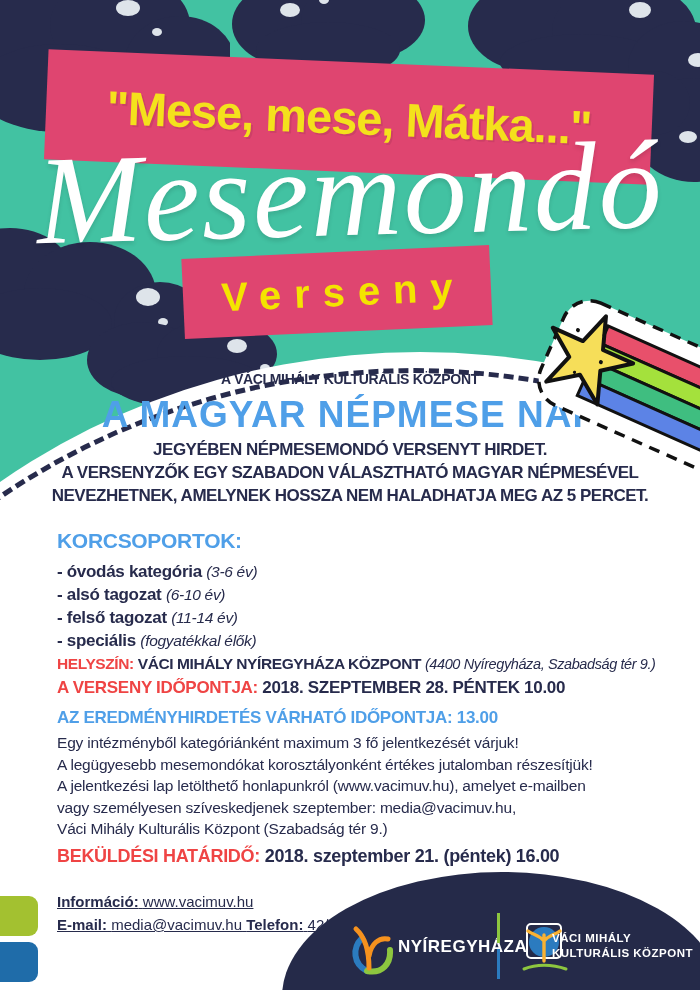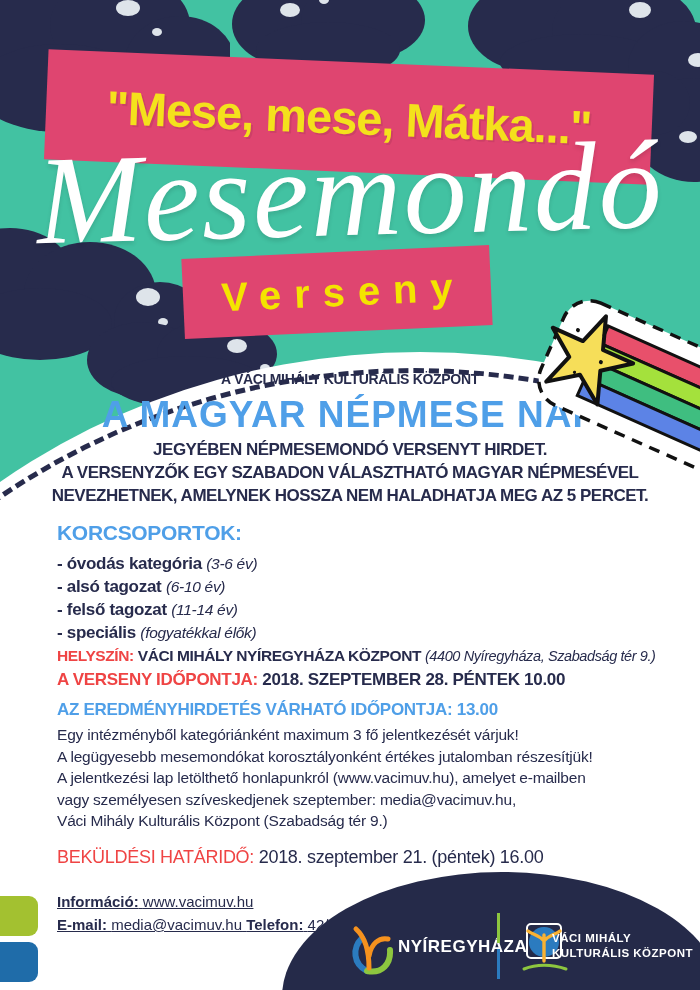--- a/index.html
+++ b/index.html
@@ -47,29 +47,29 @@
   
   .intro{position:absolute;left:0;top:0;width:700px;z-index:6;text-align:center;}
   .intro .l1{position:absolute;left:0;top:371px;width:100%;font-size:14px;font-weight:bold;letter-spacing:-0.3px;}
   .intro .l2{position:absolute;left:0;top:394px;width:100%;font-size:37px;font-weight:bold;letter-spacing:1px;color:#4F9FE8;}
   .intro .l3{position:absolute;left:0;top:440px;width:100%;font-size:17px;font-weight:bold;letter-spacing:-0.5px;}
   .intro .l4{position:absolute;left:0;top:463px;width:100%;font-size:17px;font-weight:bold;letter-spacing:-0.5px;}
   .intro .l5{position:absolute;left:0;top:486px;width:100%;font-size:17px;font-weight:bold;letter-spacing:-0.5px;}
   
   .blue{color:#ef4444;}
   .details{position:absolute;left:57px;top:521px;width:625px;z-index:6;letter-spacing:-0.3px;}
-  .h-korcs{font-size:21px;font-weight:bold;color:#4F9FE8;margin:0 0 7px 0;letter-spacing:-0.3px;}
+  .h-korcs{font-size:21px;font-weight:bold;color:#4F9FE8;margin:8px 0 7px 0;letter-spacing:-0.3px;}
   .cat-line{font-size:17px;font-weight:bold;line-height:23px;}
   .cat-line .age{font-weight:normal;font-style:italic;font-size:15.5px;}
   .venue-line{font-size:15.5px;font-weight:bold;line-height:23px;letter-spacing:-0.4px;white-space:nowrap;}
   .venue-line .addr{font-weight:normal;font-style:italic;font-size:14.5px;}
   .date-line{font-size:17px;font-weight:bold;line-height:23px;white-space:nowrap;}
   .results-line{font-size:17px;font-weight:bold;line-height:23px;margin-top:7px;color:#4F9FE8;white-space:nowrap;}
   .para{font-size:15.5px;font-weight:normal;line-height:21.5px;margin-top:3px;letter-spacing:-0.2px;}
-  .deadline-line{font-size:18px;font-weight:normal;margin-top:15px;white-space:nowrap;}
+  .deadline-line{font-size:18px;font-weight:bold;margin-top:6px;white-space:nowrap;}
   
   .block-green{position:absolute;left:-10px;top:896px;width:48px;height:40px;background:#A3C130;border-radius:9px;z-index:6;}
   .block-blue{position:absolute;left:-10px;top:942px;width:48px;height:40px;background:#1F6CA9;border-radius:9px;z-index:6;}
   .contact{position:absolute;left:57px;top:890px;z-index:6;font-size:15px;line-height:23px;text-decoration:underline;}
   .contact b{font-weight:bold;}
   .navy-ellipse{
     position:absolute;left:282px;top:872px;width:440px;height:250px;background:#252A49;
     border-radius:50%;z-index:6;
   }
   .logo-nyh-icon{position:absolute;left:348px;top:922px;z-index:7;}

